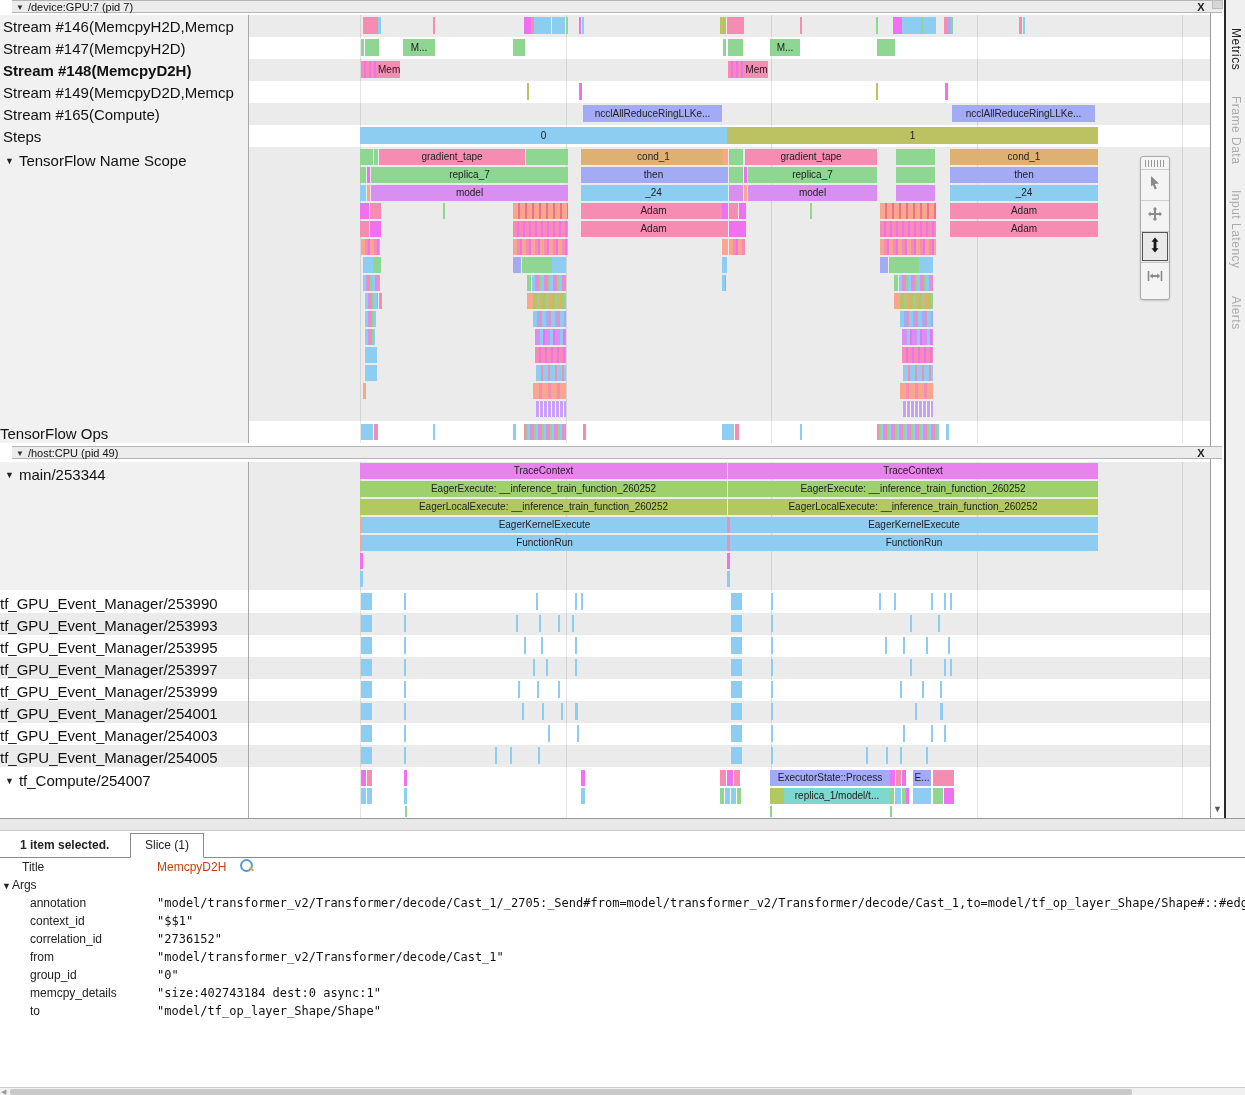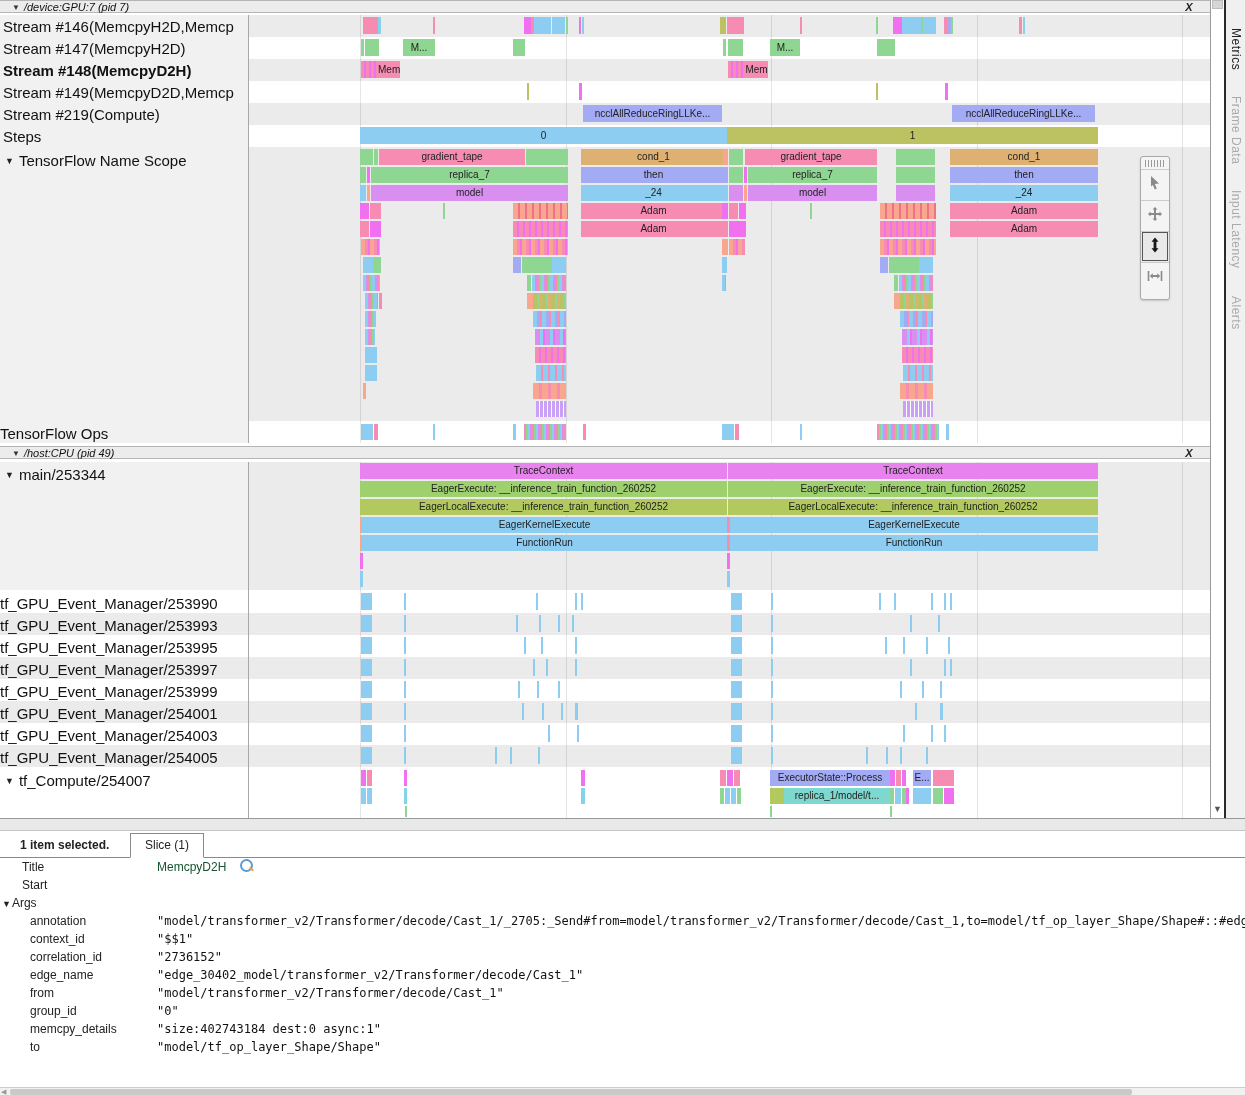--- a/index.html
+++ b/index.html
@@ -2,23 +2,23 @@
 <html><head>
 <meta charset="utf-8">
 <style>
   html,body{margin:0;padding:0;background:#fff;}
   #app{position:relative;width:1245px;height:1095px;overflow:hidden;
        font-family:"Liberation Sans",sans-serif;background:#fff;color:#111;}
   
   #trace{position:absolute;left:0;top:0;width:1245px;height:830px;background:#fff;}
   .region{position:absolute;}
   .gridline{position:absolute;width:1px;background:rgba(0,0,0,0.10);}
-  .theader{position:absolute;left:0;width:1210px;height:13px;background:#ececec;
+  .theader{position:absolute;left:12px;width:1210px;height:13px;background:#ececec;
            border-top:1px solid #b5b5b5;border-bottom:1px solid #b5b5b5;
-           font-size:11px;line-height:13px;color:#111;padding-left:12px;box-sizing:border-box;font-style:italic;}
+           font-size:11px;line-height:13px;color:#111;padding-left:4px;box-sizing:border-box;}
   .theader .tri{font-size:8px;margin-right:4px;vertical-align:1px;color:#333;}
   .xbtn{position:absolute;right:14px;top:0;width:14px;height:13px;text-align:center;
         font-size:11px;font-weight:bold;color:#222;cursor:pointer;line-height:13px;}
   .rowlabel{position:absolute;font-size:15px;line-height:17px;color:#111;white-space:nowrap;
             max-width:246px;overflow:hidden;text-align:center;}
   .rowlabel .tri{font-size:9px;margin-right:5px;vertical-align:2px;color:#222;}
   .bar{position:absolute;font-size:10px;line-height:inherit;color:#222;text-align:center;
        overflow:hidden;white-space:nowrap;box-sizing:border-box;}
   
   .c-memstripe{background:repeating-linear-gradient(90deg,#f78cb2 0 3px,#f070f0 3px 5px);}
@@ -54,21 +54,21 @@
   
   #divider{position:absolute;left:0;top:818px;width:1245px;height:13px;background:#e9e9e9;
            border-top:1px solid #999;border-bottom:1px solid #c5c5c5;box-sizing:border-box;}
   #details{position:absolute;left:0;top:831px;width:1245px;height:256px;background:#fff;overflow:hidden;}
   #tabbar{height:26px;border-bottom:1px solid #8a8a8a;position:relative;}
   #selected-summary{position:absolute;left:20px;bottom:5px;font-size:12px;font-weight:bold;color:#222;}
   #slice-tab{position:absolute;left:130px;bottom:-1px;border:1px solid #8a8a8a;border-bottom:1px solid #fff;
              background:#fff;font-size:12px;padding:4px 14px 5px 14px;color:#222;}
   .frow{height:18px;line-height:18px;font-size:12px;padding-left:22px;white-space:nowrap;}
   .frow .k{display:inline-block;width:135px;color:#222;vertical-align:top;}
-  .frow .v{color:#14532d;}
+  .frow .v{color:#c2410c;}
   #args-label-row{height:18px;line-height:18px;font-size:12px;padding-left:2px;color:#222;}
   #args-label-row .tri{font-size:9px;margin-right:1px;}
   .arow{height:18px;line-height:18px;font-size:12px;padding-left:30px;white-space:nowrap;overflow:hidden;}
   .arow .k{display:inline-block;width:127px;color:#222;vertical-align:top;
            font-family:"Liberation Sans",sans-serif;}
   .arow .v{font-family:"DejaVu Sans Mono",monospace;font-size:12px;color:#111;}
   .mag{display:inline-block;position:relative;width:9px;height:9px;border:2px solid #5b9bd5;
        border-radius:50%;margin-left:14px;vertical-align:-1px;}
   .mag:after{content:"";position:absolute;left:7px;top:7px;width:5px;height:2px;background:#e8a33d;
              transform:rotate(45deg);}
@@ -383,21 +383,21 @@
       <div class="bar" style="left: 913px; top: 787.5px; width: 18px; height: 16.5px; line-height: 16.5px; background: rgb(141, 205, 242);"></div>
       <div class="bar" style="left: 933px; top: 787.5px; width: 10px; height: 16.5px; line-height: 16.5px; background: rgb(143, 214, 146);"></div>
       <div class="bar" style="left: 944px; top: 787.5px; width: 10px; height: 16.5px; line-height: 16.5px; background: rgb(240, 112, 240);"></div>
       <div class="bar" style="left: 405px; top: 805.5px; width: 2px; height: 11.5px; line-height: 11.5px; background: rgb(143, 214, 146);"></div>
       <div class="bar" style="left: 770px; top: 805.5px; width: 2px; height: 11.5px; line-height: 11.5px; background: rgb(143, 214, 146);"></div>
       <div class="bar" style="left: 890px; top: 805.5px; width: 2px; height: 11.5px; line-height: 11.5px; background: rgb(143, 214, 146);"></div>
       <div class="rowlabel" style="left: 3px; top: 18px;">Stream #146(MemcpyH2D,Memcp</div>
       <div class="rowlabel" style="left: 3px; top: 40px;">Stream #147(MemcpyH2D)</div>
       <div class="rowlabel" style="left: 3px; top: 62px; font-weight: bold;">Stream #148(MemcpyD2H)</div>
       <div class="rowlabel" style="left: 3px; top: 84px;">Stream #149(MemcpyD2D,Memcp</div>
-      <div class="rowlabel" style="left: 3px; top: 106px;">Stream #219(Compute)</div>
+      <div class="rowlabel" style="left: 3px; top: 106px;">Stream #165(Compute)</div>
       <div class="rowlabel" style="left: 3px; top: 128px;">Steps</div>
       <div class="rowlabel" style="left: 5px; top: 152px;"><span class="tri">▼</span>TensorFlow Name Scope</div>
       <div class="rowlabel" style="left: 0px; top: 425px;">TensorFlow Ops</div>
       <div class="rowlabel" style="left: 5px; top: 466px;"><span class="tri">▼</span>main/253344</div>
       <div class="rowlabel" style="left: 0px; top: 595px;">tf_GPU_Event_Manager/253990</div>
       <div class="rowlabel" style="left: 0px; top: 617px;">tf_GPU_Event_Manager/253993</div>
       <div class="rowlabel" style="left: 0px; top: 639px;">tf_GPU_Event_Manager/253995</div>
       <div class="rowlabel" style="left: 0px; top: 661px;">tf_GPU_Event_Manager/253997</div>
       <div class="rowlabel" style="left: 0px; top: 683px;">tf_GPU_Event_Manager/253999</div>
       <div class="rowlabel" style="left: 0px; top: 705px;">tf_GPU_Event_Manager/254001</div>
@@ -453,28 +453,26 @@
 
 <div id="divider"></div>
 
 <div id="details">
   <div id="tabbar">
     <span id="selected-summary">1 item selected.</span>
     <span id="slice-tab">Slice (1)</span>
   </div>
   <div id="detail-fields">
         <div class="frow"><span class="k">Title</span><span class="v">MemcpyD2H</span><span class="mag"></span></div>
-        <div class="frow"><span class="k">Start</span><span class="v"></span></div>
       </div>
   <div id="args-label-row"><span class="tri">▼</span><span>Args</span></div>
   <div id="arg-rows">
         <div class="arow"><span class="k">annotation</span><span class="v">"model/transformer_v2/Transformer/decode/Cast_1/_2705:_Send#from=model/transformer_v2/Transformer/decode/Cast_1,to=model/tf_op_layer_Shape/Shape#::#edge"</span></div>
         <div class="arow"><span class="k">context_id</span><span class="v">"$$1"</span></div>
         <div class="arow"><span class="k">correlation_id</span><span class="v">"2736152"</span></div>
-        <div class="arow"><span class="k">edge_name</span><span class="v">"edge_30402_model/transformer_v2/Transformer/decode/Cast_1"</span></div>
         <div class="arow"><span class="k">from</span><span class="v">"model/transformer_v2/Transformer/decode/Cast_1"</span></div>
         <div class="arow"><span class="k">group_id</span><span class="v">"0"</span></div>
         <div class="arow"><span class="k">memcpy_details</span><span class="v">"size:402743184 dest:0 async:1"</span></div>
         <div class="arow"><span class="k">to</span><span class="v">"model/tf_op_layer_Shape/Shape"</span></div>
       </div>
 </div>
 
 <div id="hscroll">
   <span id="harrow">◀</span>
   <div id="hthumb"></div>

